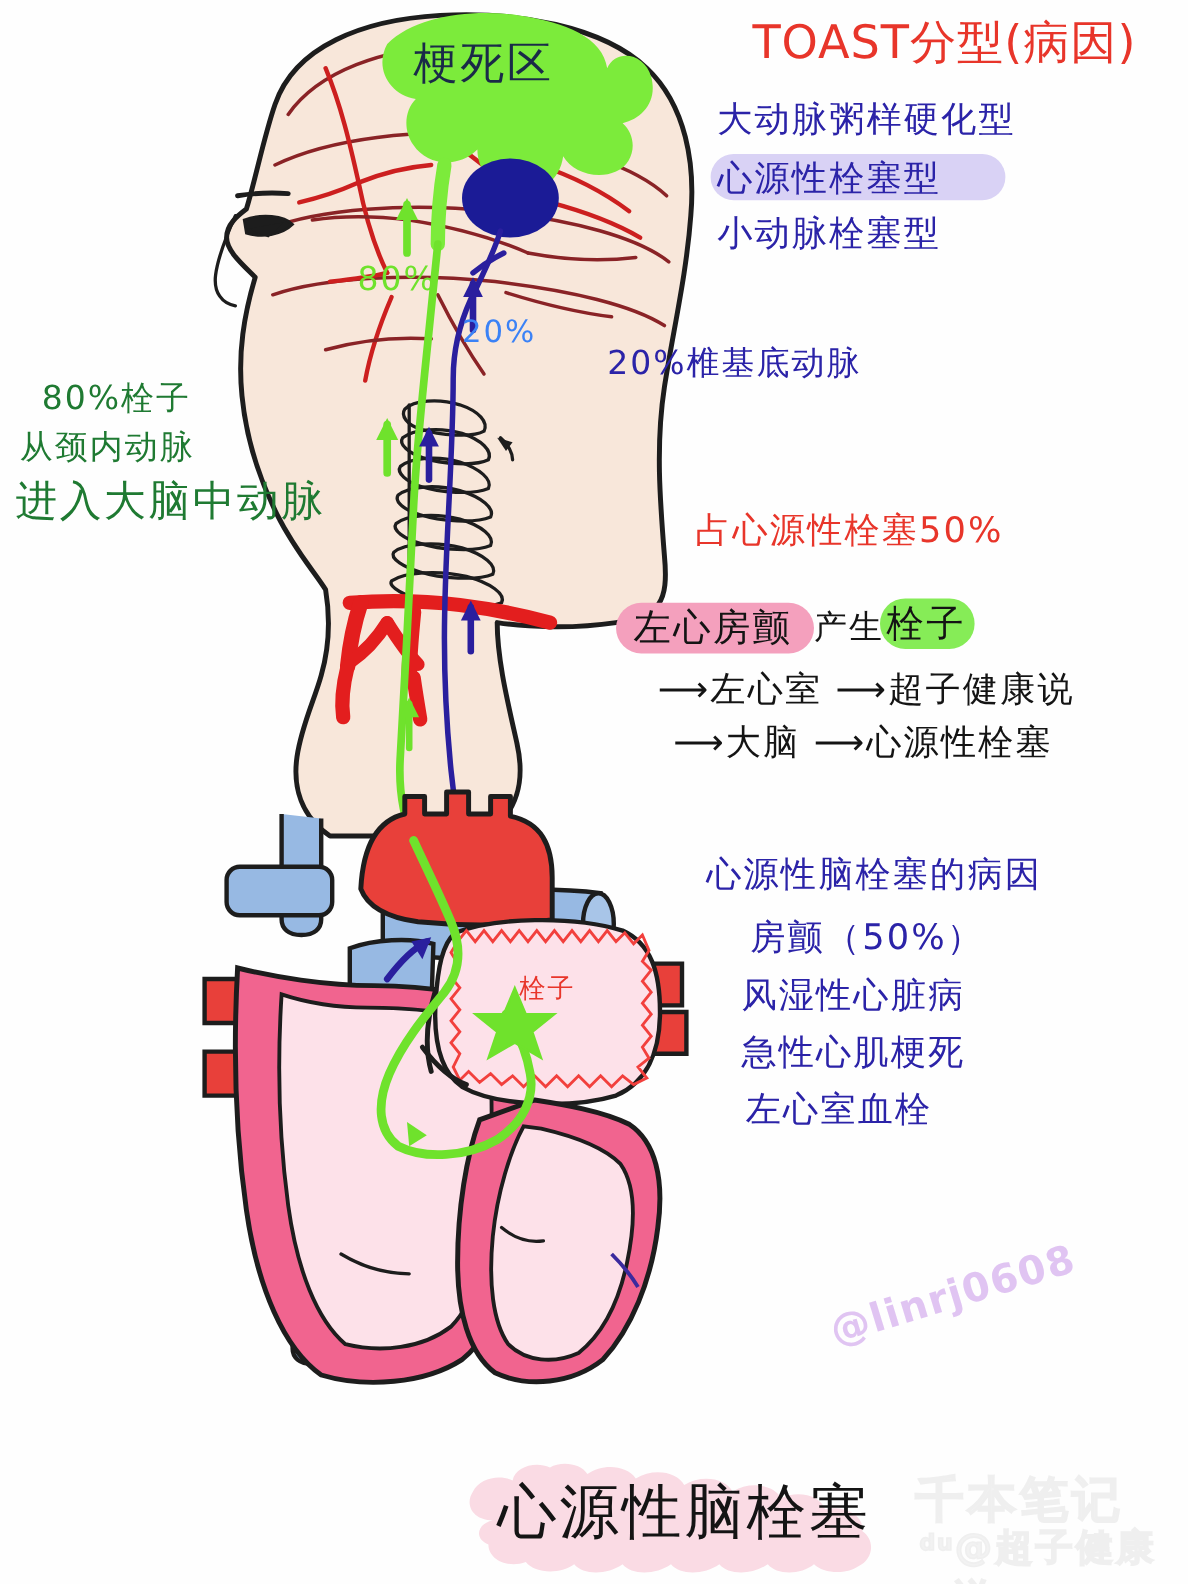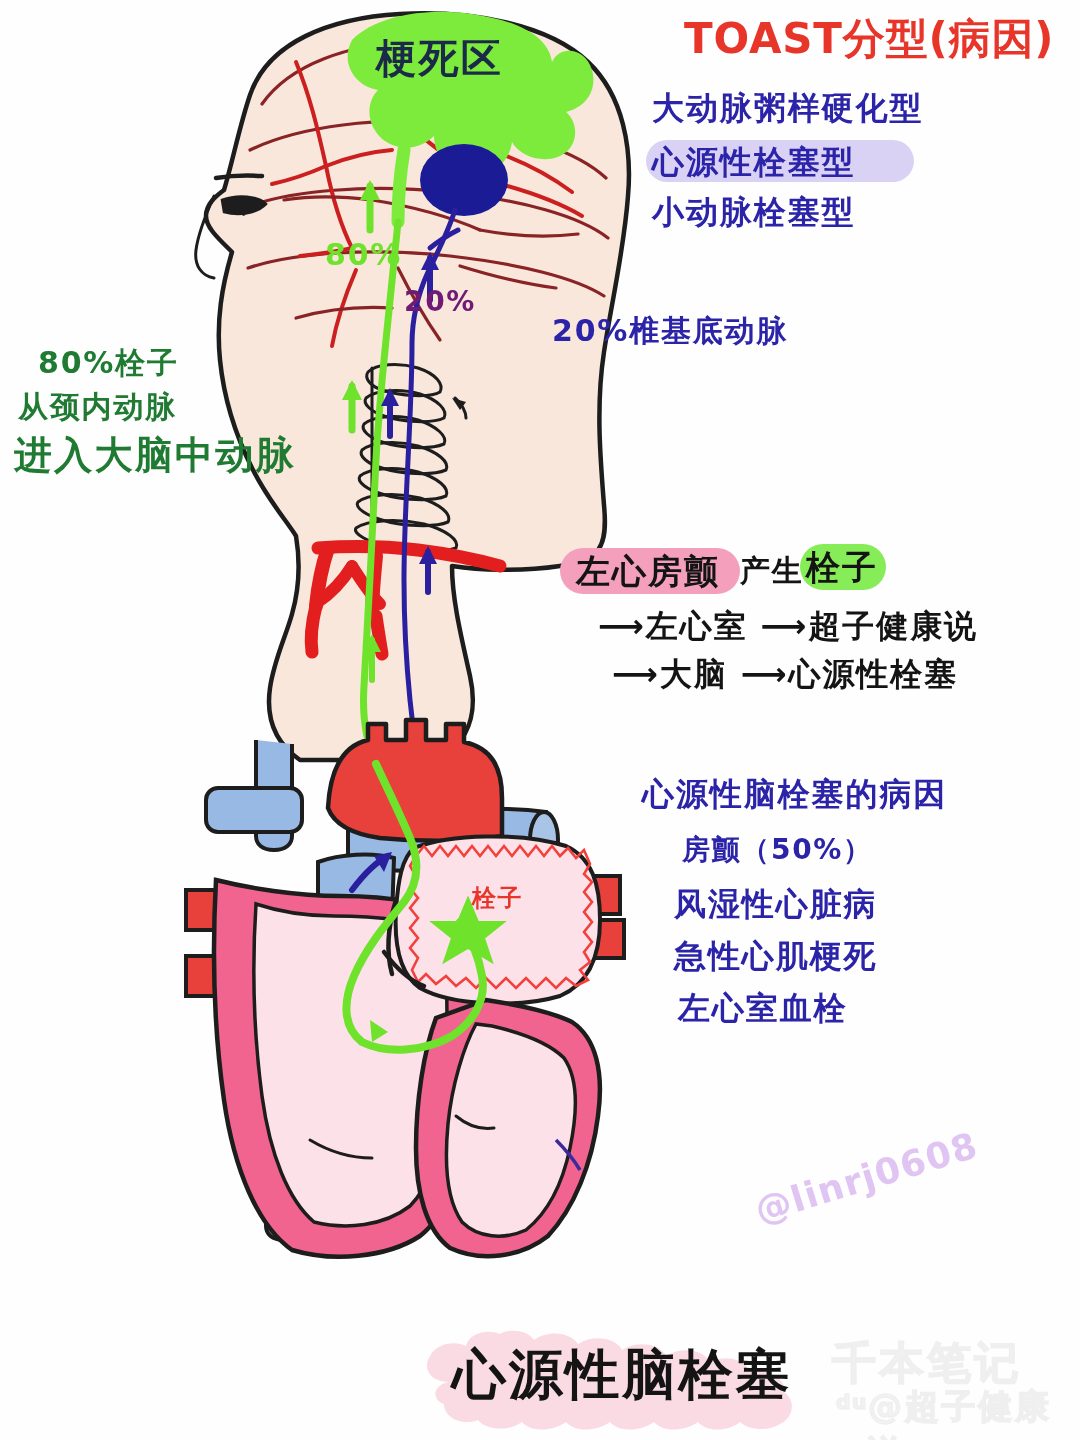--- a/index.html
+++ b/index.html
@@ -20,38 +20,38 @@
   .layer {
     position: absolute;
     top: 0; left: 0;
     width: 1080px;
     height: 1440px;
   }
   .txt {
     position: absolute;
     white-space: nowrap;
     font-family: "DejaVu Sans", sans-serif;
-    font-weight: 700;
+    font-weight: 400;
     letter-spacing: 0.06em;
     line-height: 1.0;
   }
   .hl {
     position: absolute;
     border-radius: 40px;
     z-index: 1;
   }
   .txt.front { z-index: 3; }
 
   
   .c-red    { color: #e8352a; }
   .c-blue   { color: #2b23a8; }
   .c-black  { color: #141414; }
   .c-dgreen { color: #1f7a32; }
   .c-lgreen { color: #6fe22c; }
-  .c-navy   { color: #701a75; }
+  .c-navy   { color: #3b82f6; margin-left: 16px; }
 
   
   .wm {
     position: absolute;
     color: #f2f2f2;
     font-weight: 700;
     letter-spacing: 0.08em;
     -webkit-text-stroke: 1.5px #efefef;
   }
   .sig {
@@ -305,34 +305,35 @@
   <div class="txt c-blue front" style="left:652px; top:146px; font-size:32px;">心源性栓塞型</div>
 
   <div class="txt c-blue" style="left:652px; top:196px; font-size:32px;">小动脉栓塞型</div>
 
   <div class="txt c-dgreen" style="left:38px; top:348px; font-size:30px;">80%栓子</div>
   <div class="txt c-dgreen" style="left:18px; top:392px; font-size:30px;">从颈内动脉</div>
   <div class="txt c-dgreen" style="left:14px; top:436px; font-size:38px;">进入大脑中动脉</div>
 
   <div class="txt c-blue" style="left:552px; top:316px; font-size:30px;">20%椎基底动脉</div>
 
+  <div class="txt c-red" style="left:632px; top:466px; font-size:32px;">占心源性栓塞50%</div>
 
   <div class="hl" style="left:560px; top:548px; width:180px; height:46px; background:#f4a0bd;"></div>
   <div class="txt c-black front" style="left:576px; top:554px; font-size:34px;">左心房颤</div>
   <div class="txt c-black front" style="left:740px; top:556px; font-size:30px;">产生</div>
   <div class="hl" style="left:800px; top:544px; width:86px; height:46px; background:#86ec57;"></div>
   <div class="txt c-black front" style="left:806px; top:550px; font-size:34px;">栓子</div>
 
   <div class="txt c-black" style="left:598px; top:610px; font-size:32px;">⟶左心室 ⟶超子健康说</div>
   <div class="txt c-black" style="left:612px; top:658px; font-size:32px;">⟶大脑 ⟶心源性栓塞</div>
 
   <div class="txt c-red front" style="left:472px; top:886px; font-size:24px;">栓子</div>
 
   <div class="txt c-blue" style="left:642px; top:778px; font-size:32px;">心源性脑栓塞的病因</div>
-  <div class="txt c-blue" style="left:682px; top:836px; font-size:28px;">房颤（50%）</div>
+  <div class="txt c-blue" style="left:682px; top:836px; font-size:32px;">房颤（50%）</div>
   <div class="txt c-blue" style="left:674px; top:888px; font-size:32px;">风湿性心脏病</div>
   <div class="txt c-blue" style="left:674px; top:940px; font-size:32px;">急性心肌梗死</div>
   <div class="txt c-blue" style="left:678px; top:992px; font-size:32px;">左心室血栓</div>
 
   <div class="sig" style="left:762px; top:1190px; font-size:36px;">@linrj0608</div>
 
   <svg style="position:absolute; left:404px; top:1328px;" width="450" height="108" viewBox="0 0 450 108" xmlns="http://www.w3.org/2000/svg">
     <path d="M44,54 C26,54 18,40 26,28 C32,16 50,12 62,18
              C64,6 82,0 96,6 C106,0 124,2 130,12
              C144,2 166,4 174,16 C190,6 212,10 218,22

